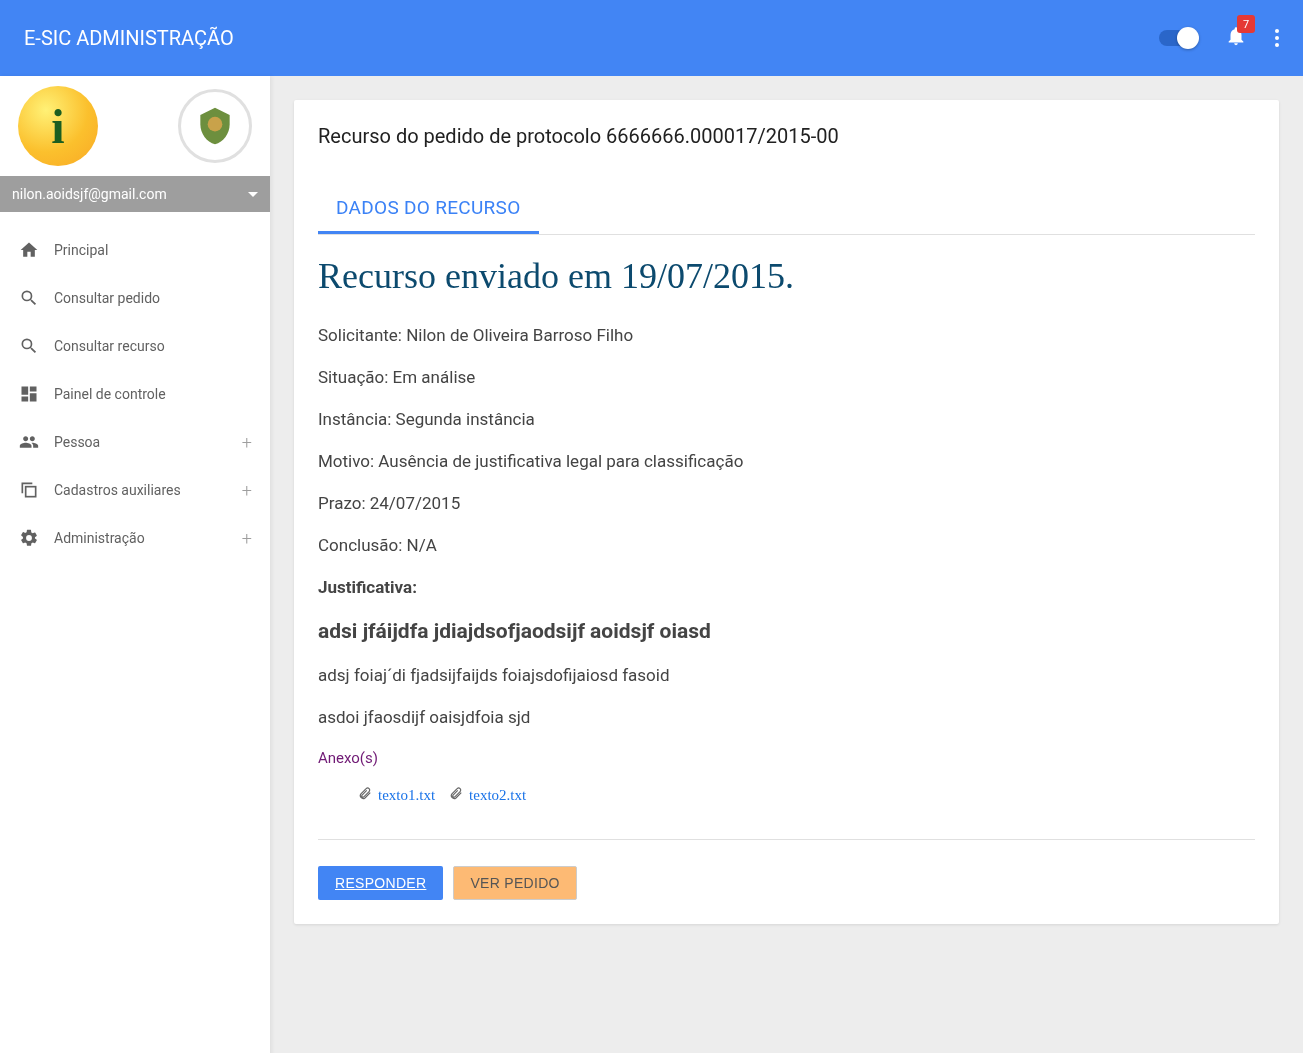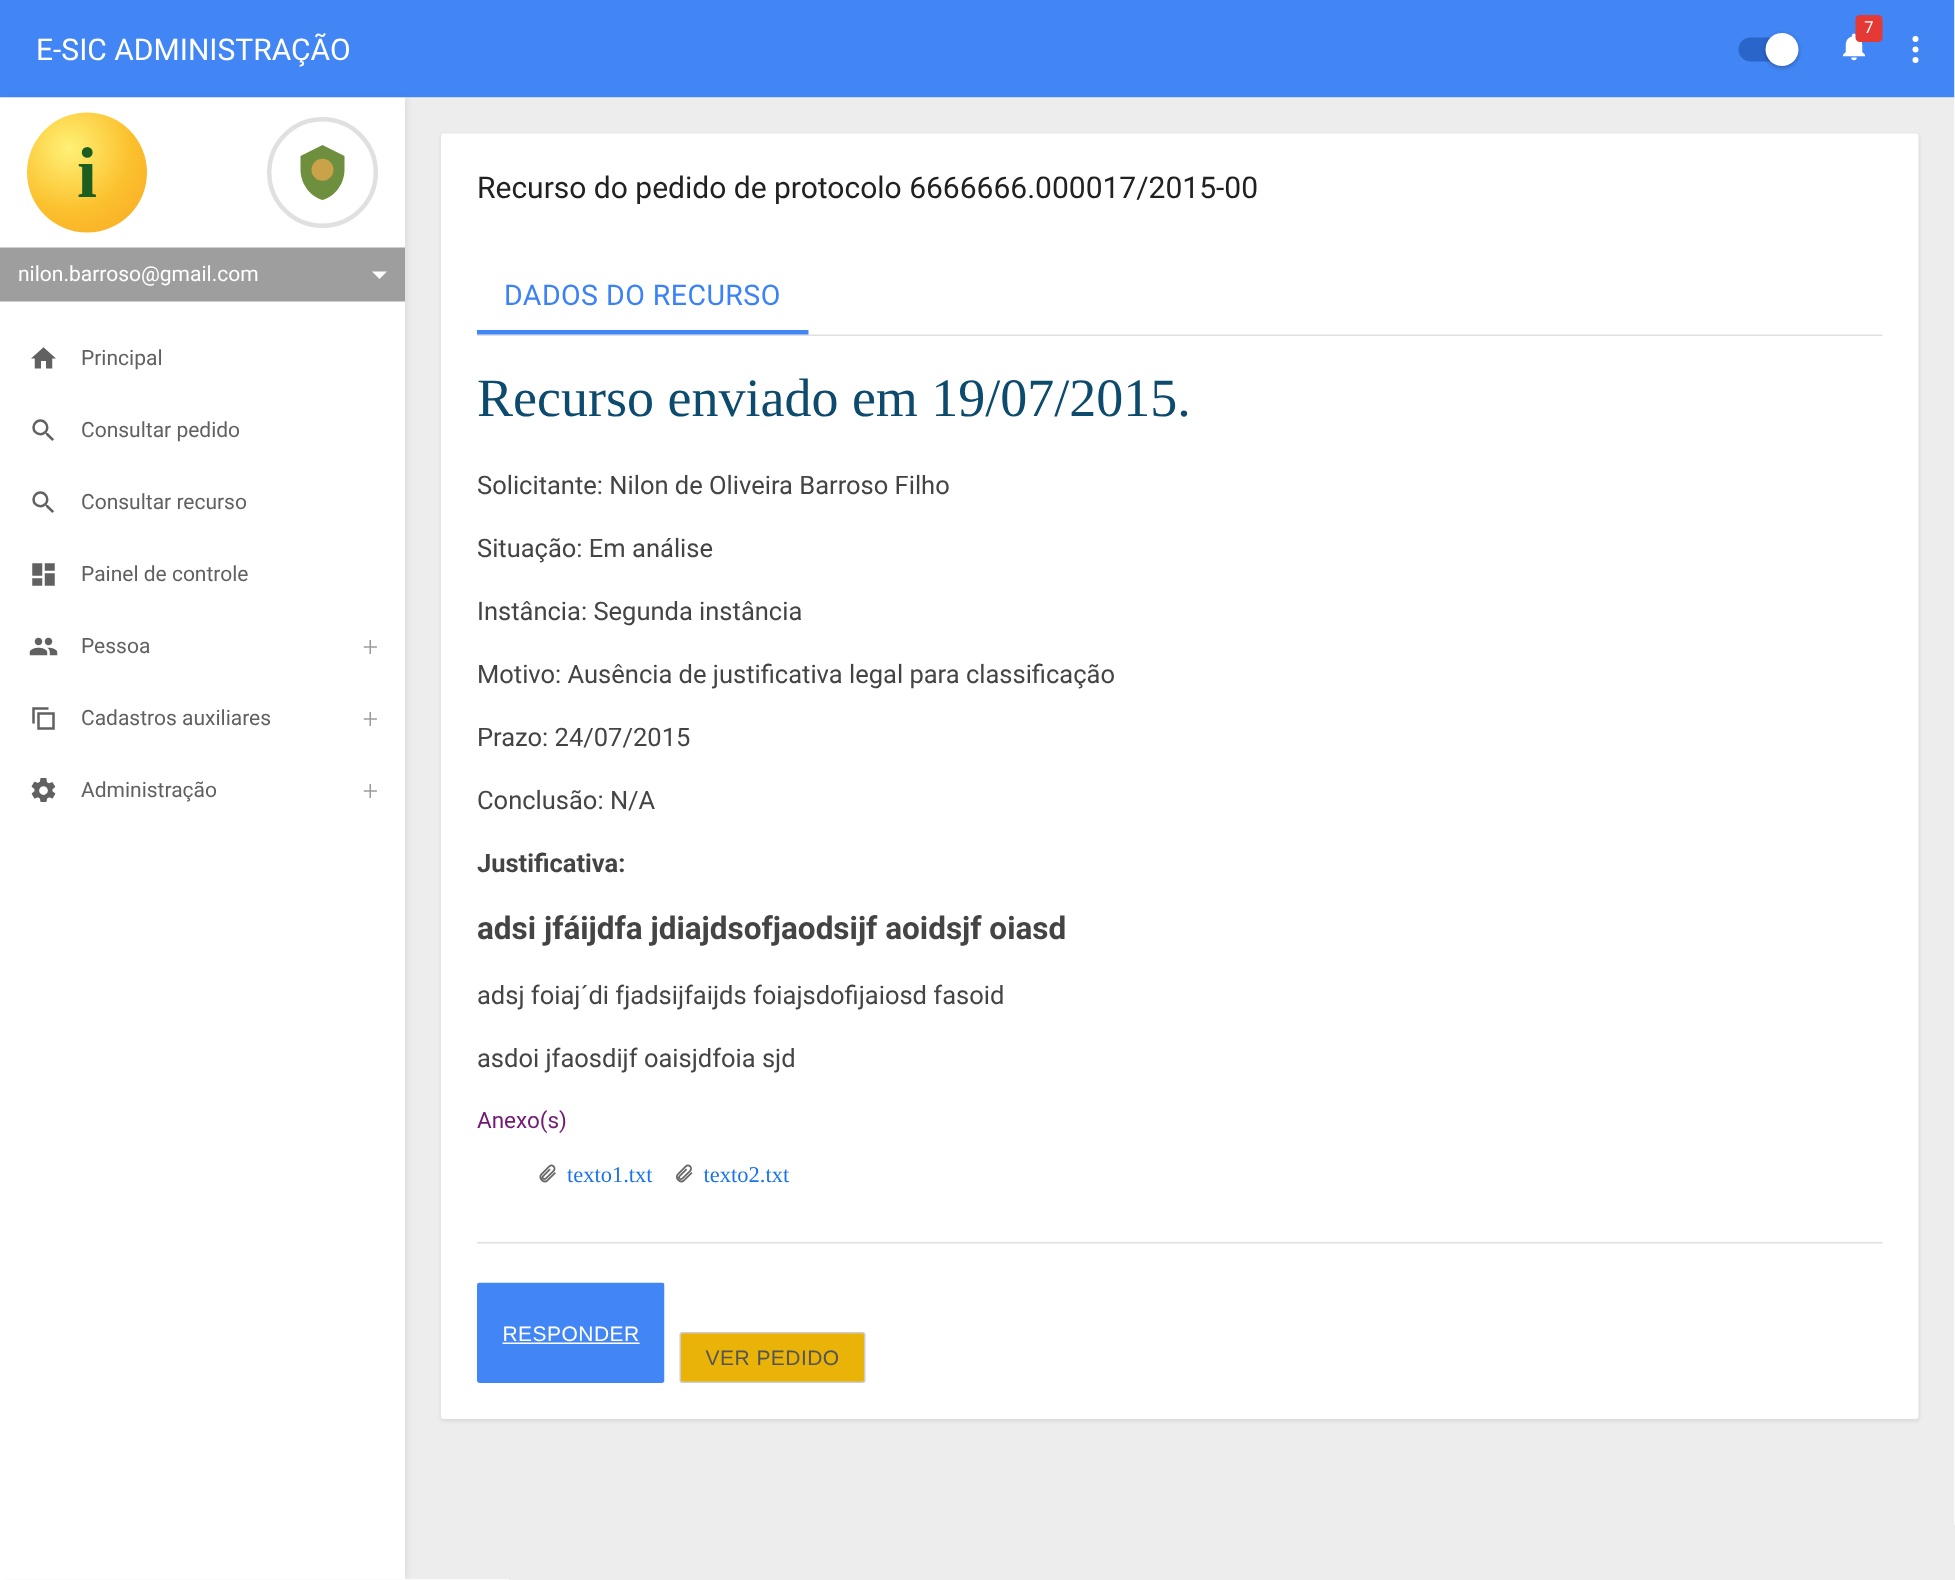--- a/index.html
+++ b/index.html
@@ -4,21 +4,21 @@
 <style>
   * { box-sizing: border-box; }
   body {
     margin: 0;
     font-family: 'Roboto', 'Helvetica Neue', Arial, sans-serif;
     background: #fff;
     color: #333;
   }
   .topbar {
     background: #4285f4;
-    height: 65px;
+    height: 76px;
     display: flex;
     align-items: center;
     padding: 0 24px;
     color: #fff;
   }
   .topbar-title {
     font-size: 20px;
     font-weight: 400;
     flex: 1;
   }
@@ -181,21 +181,21 @@
   .actions { display:flex; gap:10px; }
   .btn {
     padding: 8px 16px;
     font-size:14px;
     border-radius:2px;
     cursor:pointer;
     border:1px solid transparent;
     letter-spacing:.3px;
   }
   .btn-primary { background:#4285f4; color:#fff;text-decoration:underline; }
-  .btn-secondary { background:#eab308; color:#555; border-color:#ccc;margin-top:33px; }
+  .btn-secondary { background:#fdba74; color:#555; border-color:#ccc; }
 </style>
 </head>
 <body>
 
 <div class="topbar">
   <div class="topbar-title">E-SIC ADMINISTRAÇÃO</div>
   <div class="topbar-right">
     <div class="toggle">
       <div class="toggle-knob"></div>
     </div>
@@ -218,21 +218,21 @@
     <div class="logo-area">
       <div class="logo-bubble">i</div>
       <div class="crest">
         <svg width="44" height="44" viewBox="0 0 24 24">
             <path fill="#6d8f3e" d="M12 2l8 4v5c0 5-3.4 9.7-8 11-4.6-1.3-8-6-8-11V6l8-4z"></path>
             <circle cx="12" cy="11" r="4" fill="#c9a24a"></circle>
           </svg>
       </div>
     </div>
     <div class="user-bar">
-      <span>nilon.barroso@gmail.com</span>
+      <span>nilon.aoidsjf@gmail.com</span>
       <span class="caret-down"></span>
     </div>
     <nav class="nav">
 
       <div class="nav-item">
         <span class="nav-icon">
           <svg width="20" height="20" viewBox="0 0 24 24" fill="#616161">
               <path d="M10 20v-6h4v6h5v-8h3L12 3 2 12h3v8z"></path>
             </svg>
         </span>

